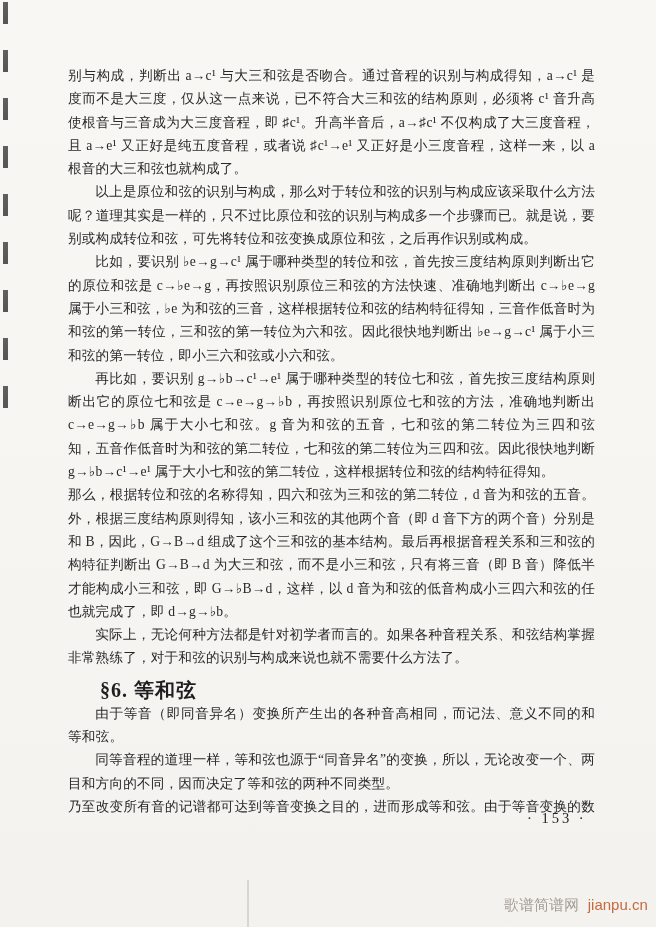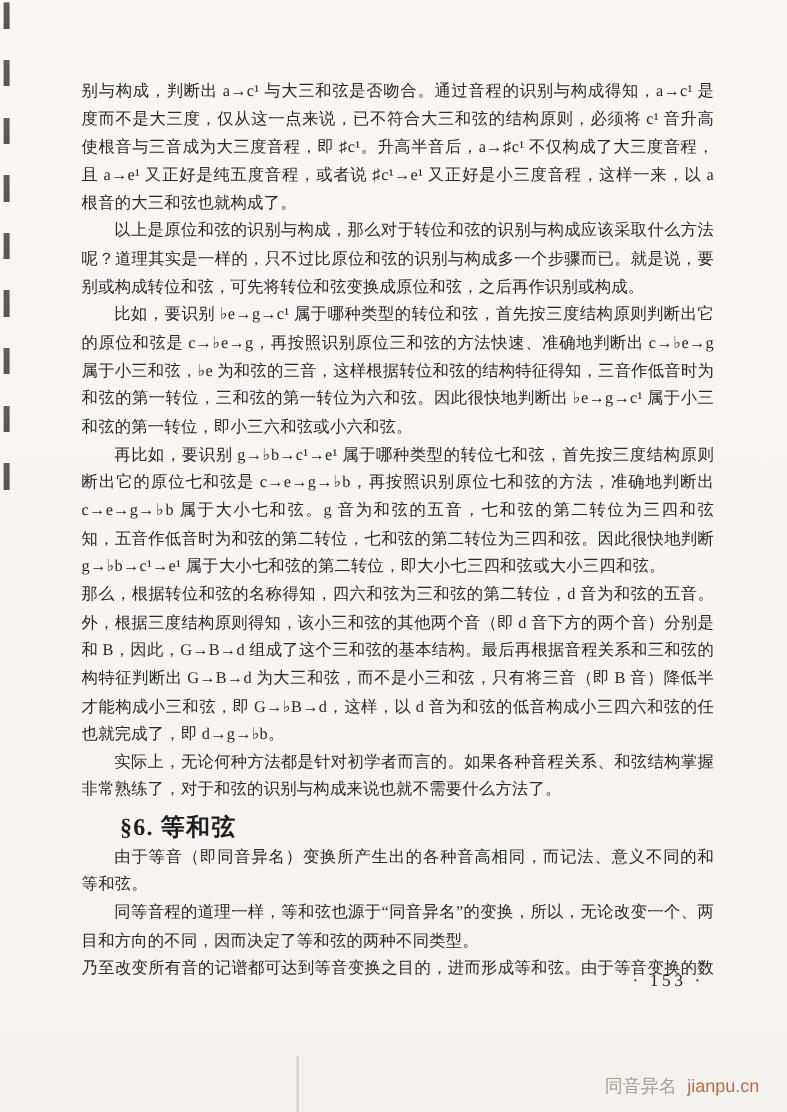--- a/index.html
+++ b/index.html
@@ -114,21 +114,21 @@
         <div class="line para-end">别或构成转位和弦，可先将转位和弦变换成原位和弦，之后再作识别或构成。</div>
         <div class="line indent">比如，要识别 ♭e→g→c¹ 属于哪种类型的转位和弦，首先按三度结构原则判断出它</div>
         <div class="line">的原位和弦是 c→♭e→g，再按照识别原位三和弦的方法快速、准确地判断出 c→♭e→g</div>
         <div class="line">属于小三和弦，♭e 为和弦的三音，这样根据转位和弦的结构特征得知，三音作低音时为</div>
         <div class="line">和弦的第一转位，三和弦的第一转位为六和弦。因此很快地判断出 ♭e→g→c¹ 属于小三</div>
         <div class="line para-end">和弦的第一转位，即小三六和弦或小六和弦。</div>
         <div class="line indent">再比如，要识别 g→♭b→c¹→e¹ 属于哪种类型的转位七和弦，首先按三度结构原则判</div>
         <div class="line">断出它的原位七和弦是 c→e→g→♭b，再按照识别原位七和弦的方法，准确地判断出</div>
         <div class="line">c→e→g→♭b 属于大小七和弦。g 音为和弦的五音，七和弦的第二转位为三四和弦</div>
         <div class="line">知，五音作低音时为和弦的第二转位，七和弦的第二转位为三四和弦。因此很快地判断出</div>
-        <div class="line para-end">g→♭b→c¹→e¹ 属于大小七和弦的第二转位，即大小七三四和弦或大小三四和弦。</div>
+        <div class="line para-end">g→♭b→c¹→e¹ 属于大小七和弦的第二转位，这样根据转位和弦的结构特征得知。</div>
         <div class="line">那么，根据转位和弦的名称得知，四六和弦为三和弦的第二转位，d 音为和弦的五音。另</div>
         <div class="line">外，根据三度结构原则得知，该小三和弦的其他两个音（即 d 音下方的两个音）分别是 G</div>
         <div class="line">和 B，因此，G→B→d 组成了这个三和弦的基本结构。最后再根据音程关系和三和弦的结</div>
         <div class="line">构特征判断出 G→B→d 为大三和弦，而不是小三和弦，只有将三音（即 B 音）降低半音，</div>
         <div class="line">才能构成小三和弦，即 G→♭B→d，这样，以 d 音为和弦的低音构成小三四六和弦的任务</div>
         <div class="line para-end">也就完成了，即 d→g→♭b。</div>
         <div class="line indent">实际上，无论何种方法都是针对初学者而言的。如果各种音程关系、和弦结构掌握得</div>
         <div class="line para-end">非常熟练了，对于和弦的识别与构成来说也就不需要什么方法了。</div>
       </div>
     <h2 class="heading">§6. 等和弦</h2>
@@ -137,16 +137,16 @@
         <div class="line para-end">等和弦。</div>
         <div class="line indent">同等音程的道理一样，等和弦也源于“同音异名”的变换，所以，无论改变一个、两个，</div>
         <div class="line para-end">目和方向的不同，因而决定了等和弦的两种不同类型。</div>
         <div class="line">乃至改变所有音的记谱都可达到等音变换之目的，进而形成等和弦。由于等音变换的数</div>
       </div>
   </div>
 
   <div class="page-number">· 153 ·</div>
 
   <div class="watermark">
-    <span class="site" style="color: rgb(164, 158, 150);">同音异名</span>
+    <span class="site" style="color: rgb(164, 158, 150);">歌谱简谱网</span>
     <span class="url" style="color: rgb(199, 105, 63);">jianpu.cn</span>
   </div>
 </div>
 
 </body></html>

